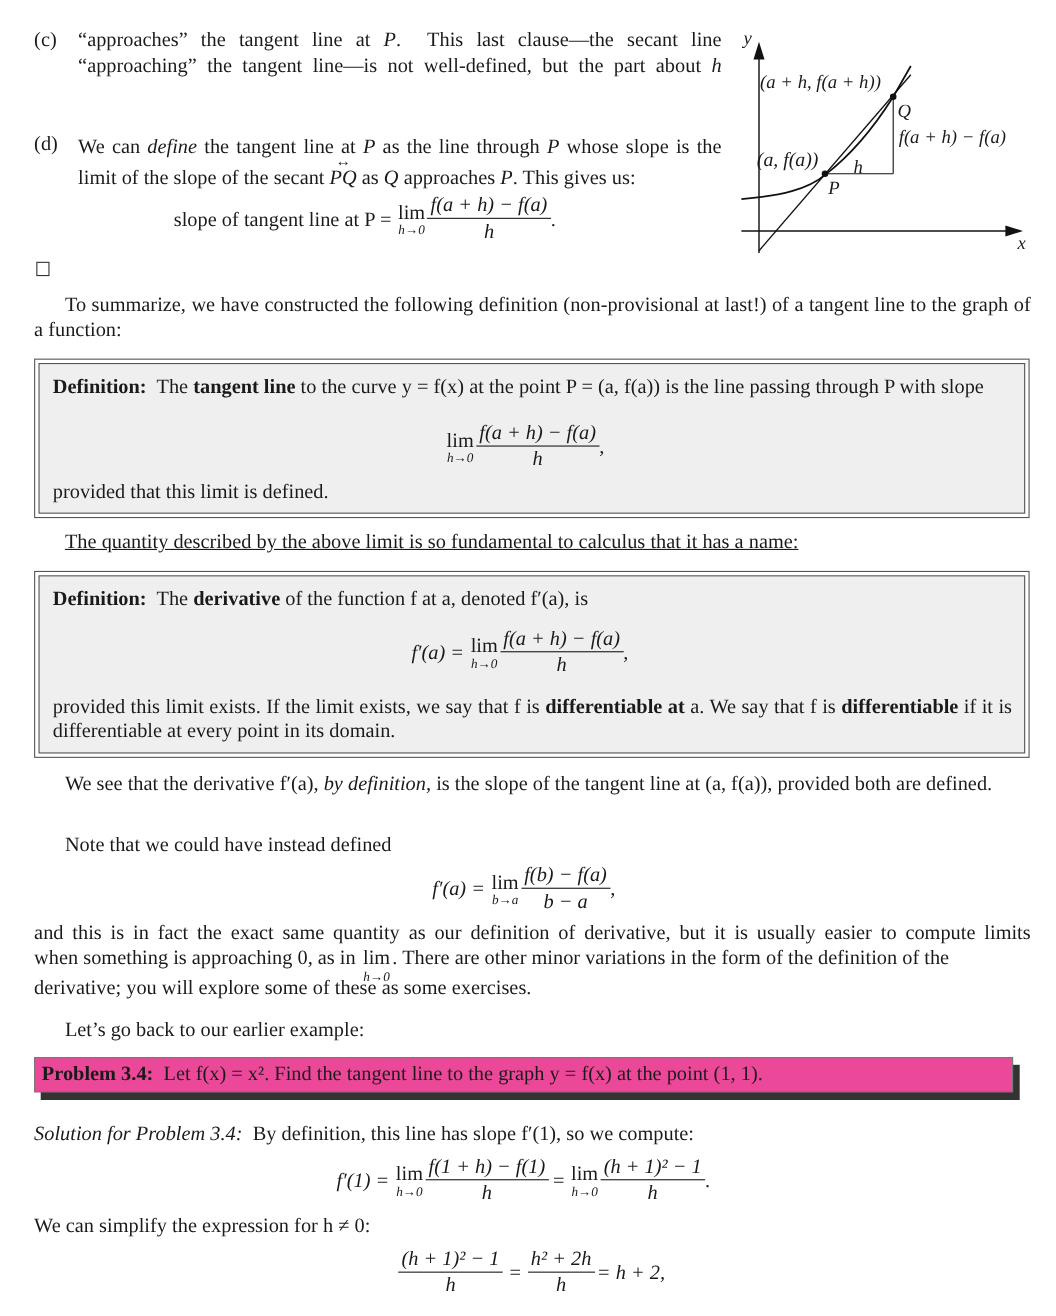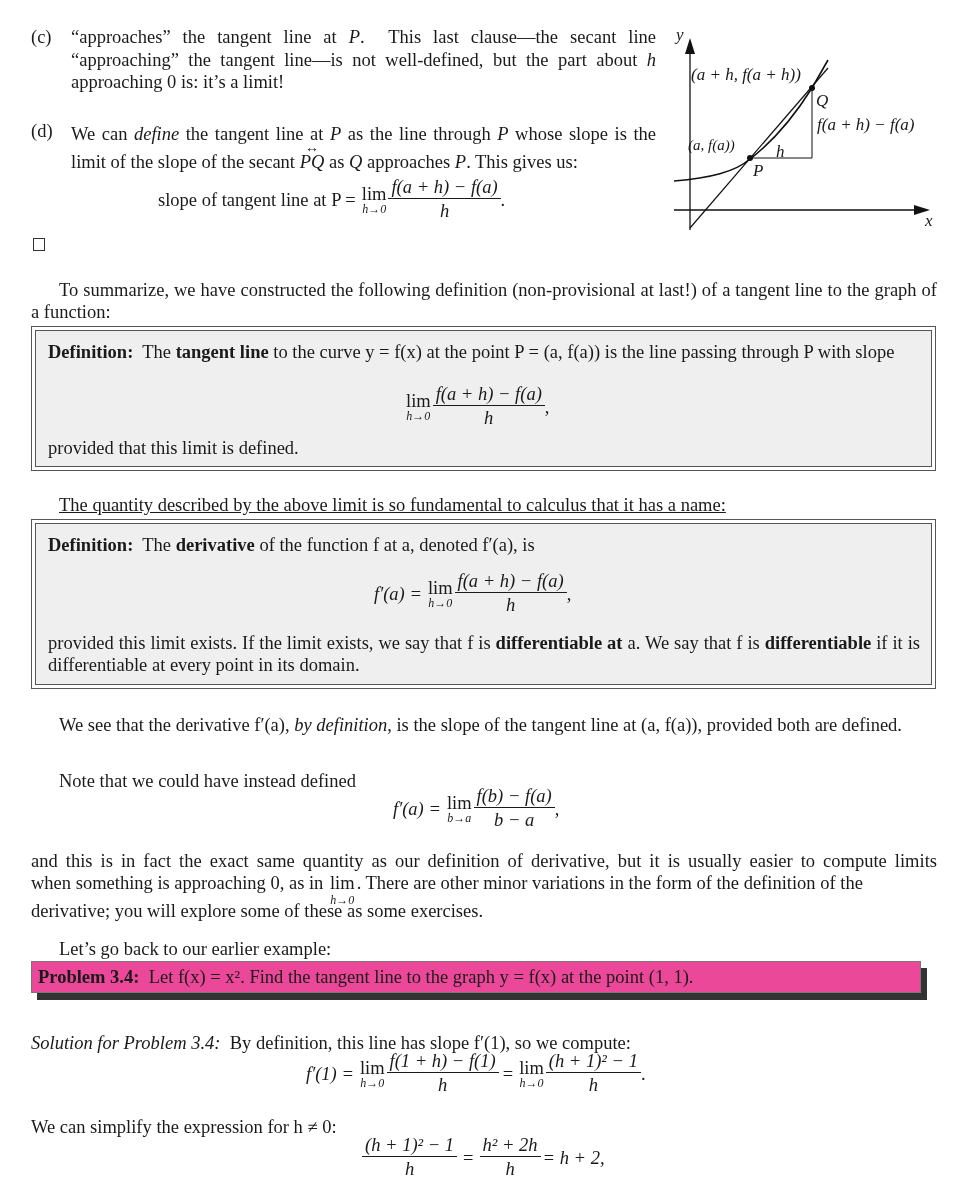--- a/index.html
+++ b/index.html
@@ -15,21 +15,21 @@
   .frac .num { display: block; padding: 0 3px; border-bottom: 1px solid #1a1a1a; line-height: 22px; }
   .frac .den { display: block; line-height: 24px; }
   .lim { display: inline-block; vertical-align: middle; text-align: center; line-height: 18px; margin: 0 2px; }
   .lim .sub { display: block; font-size: 12px; line-height: 12px; font-style: italic; }
   .math-row { position: absolute; white-space: nowrap; display: flex; align-items: center; }
   .overarrow { position: relative; display: inline-block; }
   .overarrow::before {
     content: "\2194"; position: absolute; top: -14px; left: 0; right: 0; text-align: center;
     font-size: 14px; font-style: normal;
   }
-  .para { position: absolute; left: 31px; width: 906px; text-align: justify; margin-top: 12px; }
+  .para { position: absolute; left: 31px; width: 906px; text-align: justify; }
   .indent { text-indent: 28px; }
   .defbox {
     position: absolute; left: 31px; width: 897px;
     border: 1px solid #555; padding: 3px; background: #fff;
   }
   .defbox .inner {
     border: 1px solid #555; background: #efefef; height: 100%; box-sizing: border-box; position: relative;
   }
   .probbox {
     position: absolute; left: 31px; top: 961px; width: 888px; height: 30px;
@@ -38,21 +38,20 @@
   .qed { position: absolute; left: 33px; top: 238px; width: 10px; height: 11px; border: 1px solid #333; }
 </style>
 </head>
 <body>
 
 <div class="abs" style="left:31px; top:26px; width:630px;">
   <span class="abs" style="left:0; top:0;">(c)</span>
   <div class="abs" style="left:40px; top:0; width:585px; text-align:justify; line-height:22.5px;">
     <div style="text-align-last:justify;">“approaches” the tangent line at <i>P</i>.&nbsp; This last clause—the secant line</div>
     <div style="text-align-last:justify;">“approaching” the tangent line—is not well-defined, but the part about <i>h</i></div>
-    <div>approaching 0 is: it’s a limit!</div>
   </div>
 </div>
 
 <div class="abs" style="left:31px; top:120px; width:630px;">
   <span class="abs" style="left:0; top:0;">(d)</span>
   <div class="abs" style="left:40px; top:0; width:585px; line-height:28px;">
     <div style="text-align:justify; text-align-last:justify;">We can <i>define</i> the tangent line at <i>P</i> as the line through <i>P</i> whose slope is the</div>
     <div>limit of the slope of the secant <span class="overarrow it">PQ</span> as <i>Q</i> approaches <i>P</i>. This gives us:</div>
   </div>
 </div>
@@ -87,21 +86,21 @@
     <line x1="152" y1="138" x2="152" y2="68" stroke="#111" stroke-width="1"></line>
 
     <circle cx="90" cy="138" r="3" fill="#111"></circle>
     <circle cx="152" cy="68" r="3" fill="#111"></circle>
   </svg>
   <span class="abs it" style="left:16px; top:4px; font-size:17px;">y</span>
   <span class="abs it" style="left:265px; top:190px; font-size:17px;">x</span>
   <span class="abs it" style="left:31px; top:44px; font-size:17px;">(a + h, f(a + h))</span>
   <span class="abs it" style="left:156px; top:70px; font-size:17px;">Q</span>
   <span class="abs it" style="left:157px; top:94px; font-size:17px;">f(a + h) − f(a)</span>
-  <span class="abs it" style="left:28px; top:114px; font-size:15px;">(a, f(a))</span>
+  <span class="abs it" style="left:28px; top:114px; font-size:18px;">(a, f(a))</span>
   <span class="abs it" style="left:116px; top:121px; font-size:17px;">h</span>
   <span class="abs it" style="left:93px; top:140px; font-size:17px;">P</span>
 </div>
 
 <div class="qed"></div>
 
 <div class="para indent" style="top:267px; line-height:22px;">To summarize, we have constructed the following definition (non-provisional at last!) of a tangent line to the graph of a function:</div>
 
 <div class="defbox" style="top:326px; height:137px;">
   <div class="inner">

